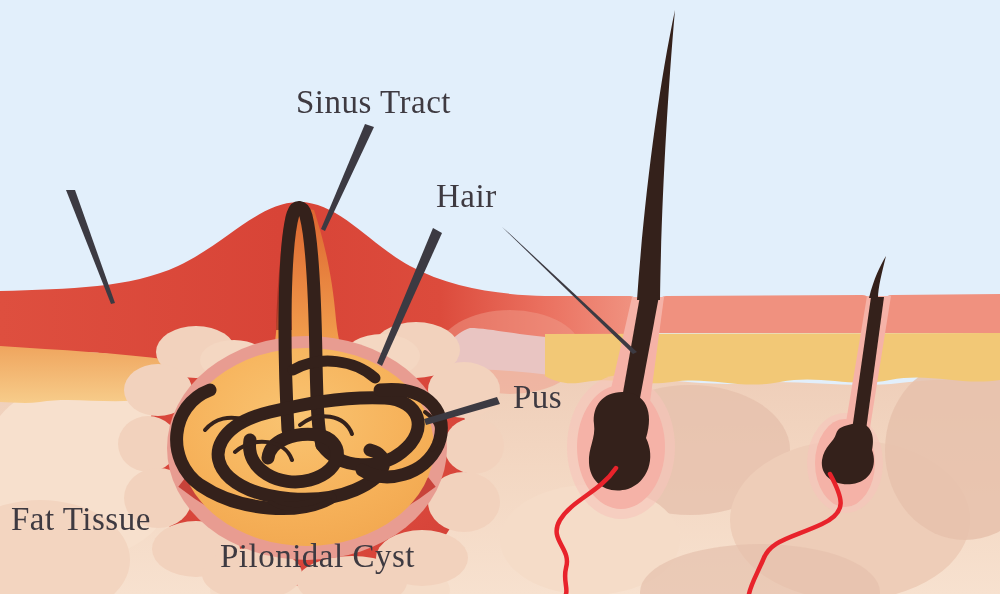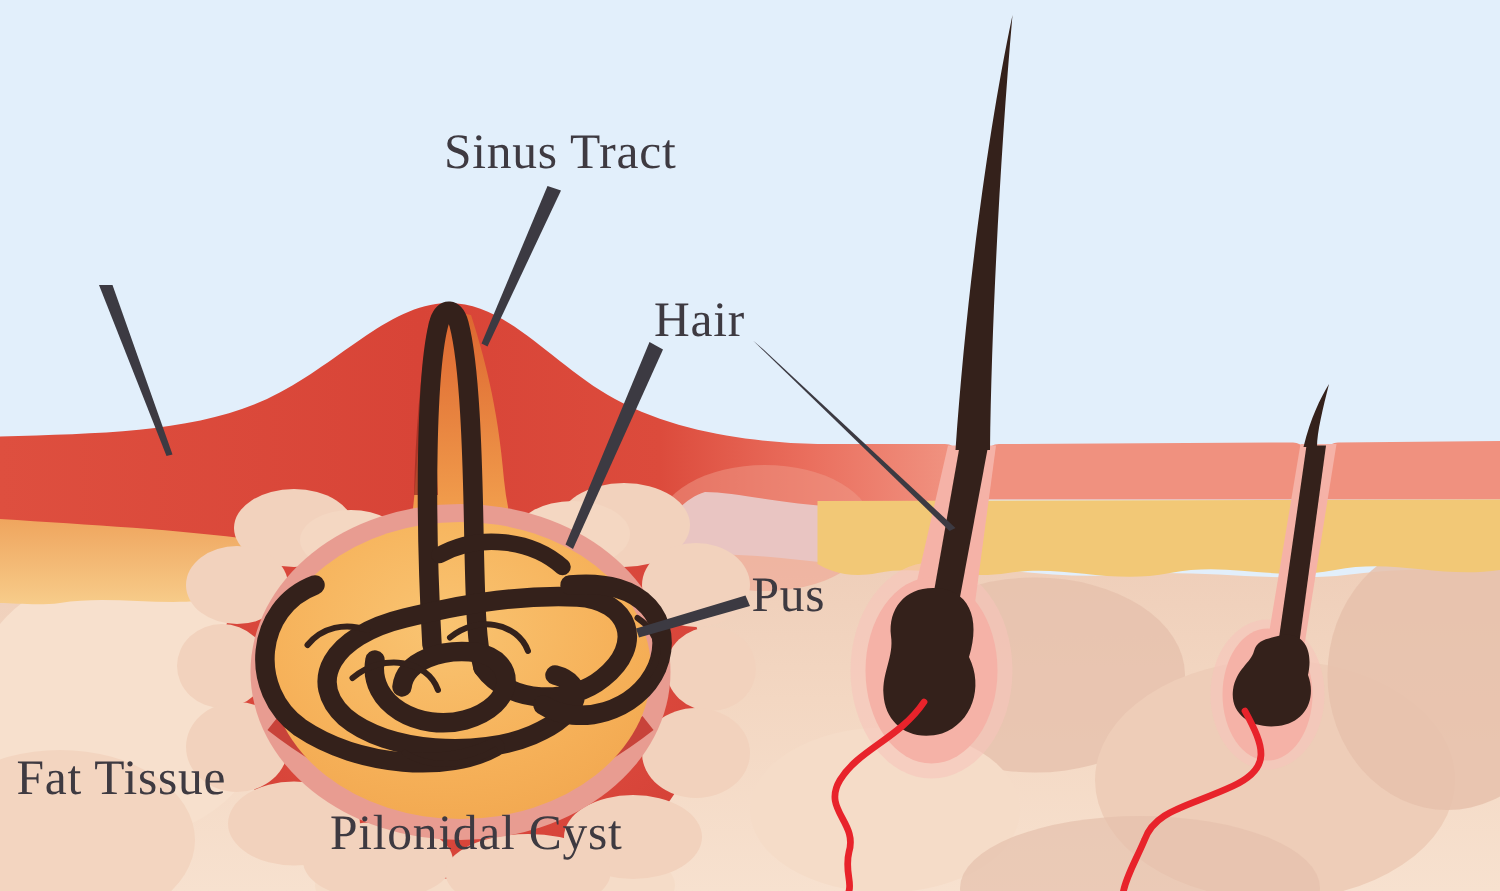--- a/index.html
+++ b/index.html
@@ -171,19 +171,19 @@
     <polygon points="66,190 75,190 115,303 111,304"></polygon>
     <polygon points="365,124 374,127 325,231 321,229"></polygon>
     <polygon points="433,228 442,233 382,366 377,363"></polygon>
     <polygon points="502,227 509,233 637,352 633,354"></polygon>
     <polygon points="497,397 500,404 426,425 424,419"></polygon>
   </g>
 </svg>
 
 <div class="labels">
   <div class="lbl" style="left:296px;top:84px">Sinus Tract</div>
-  <div class="lbl" style="left:436px;top:196px">Hair</div>
-  <div class="lbl" style="left:501px;top:379px">Pus</div>
+  <div class="lbl" style="left:436px;top:178px">Hair</div>
+  <div class="lbl" style="left:513px;top:379px">Pus</div>
   <div class="lbl" style="left:11px;top:501px">Fat Tissue</div>
   <div class="lbl" style="left:220px;top:538px">Pilonidal Cyst</div>
 </div>
 
 </div>
 
 </body></html>

